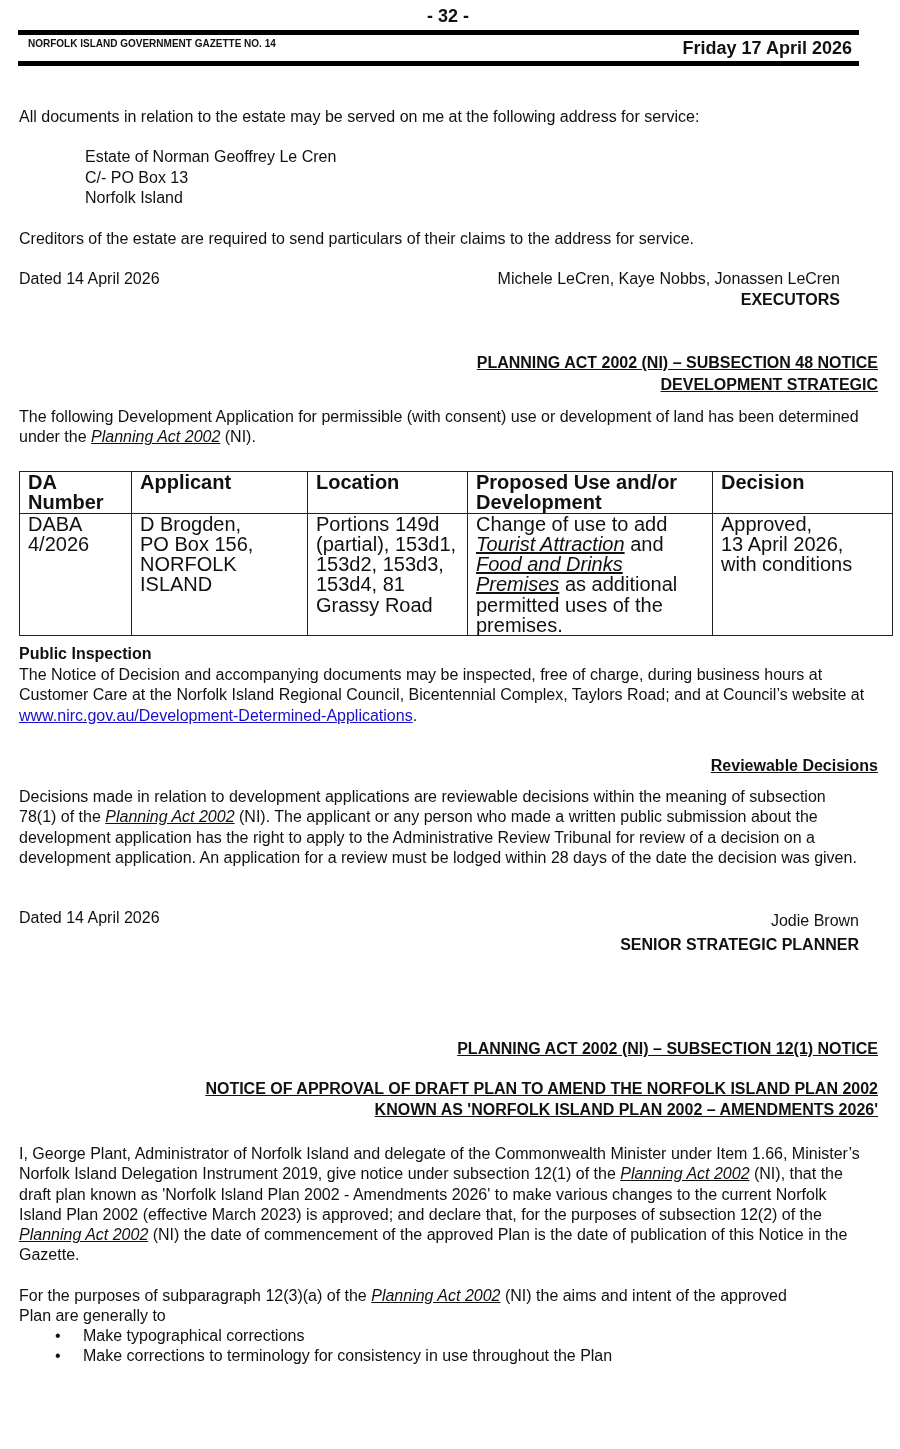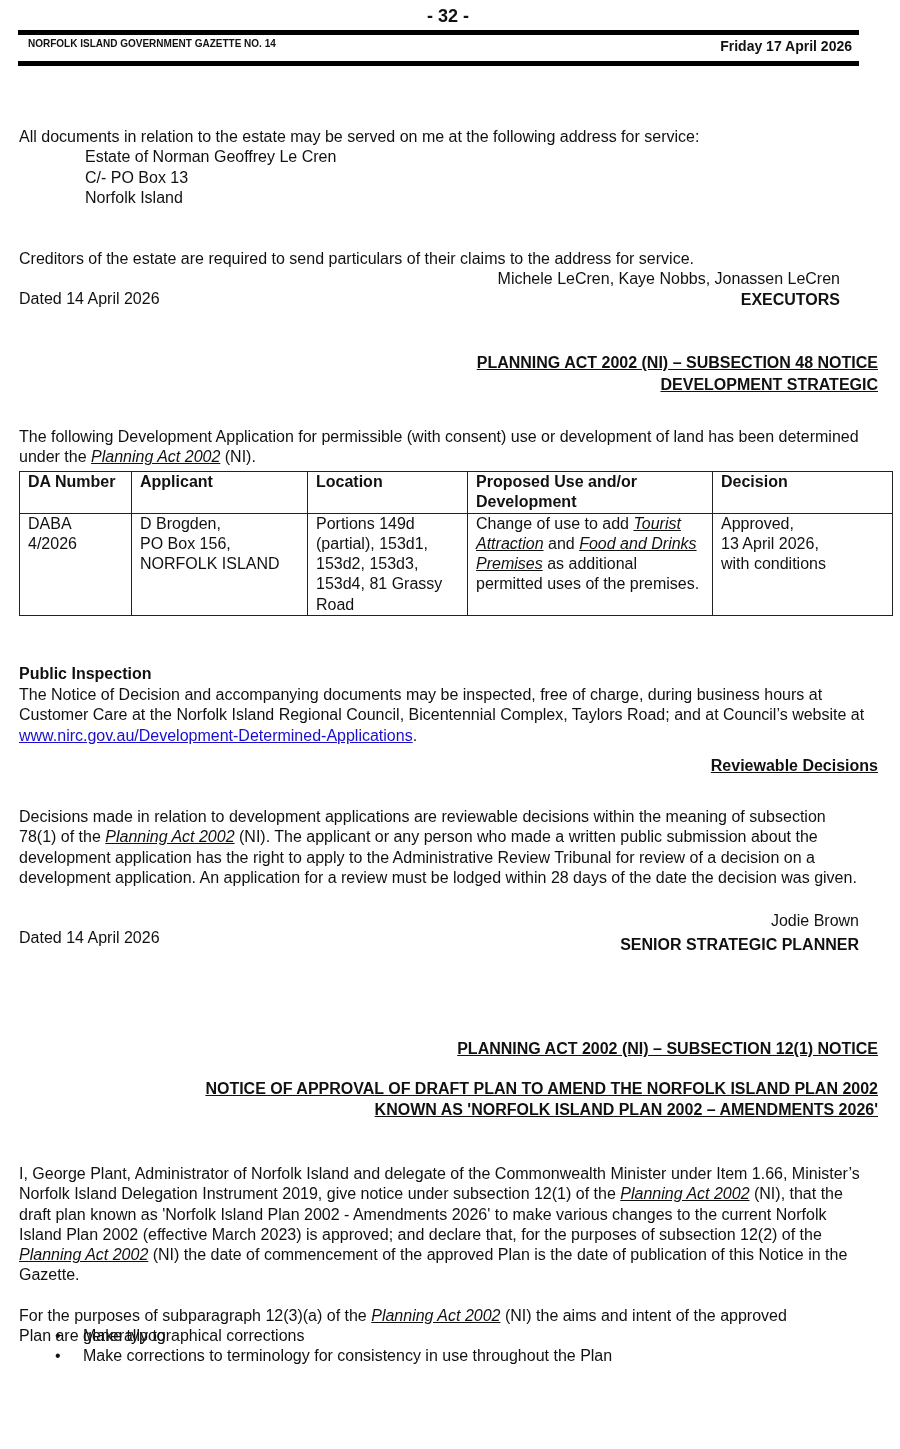--- a/index.html
+++ b/index.html
@@ -3,29 +3,29 @@
 <meta charset="utf-8">
 <style>
   html, body { margin: 0; padding: 0; background: #ffffff; }
   body { width: 900px; height: 1449px; position: relative; overflow: hidden;
          font-family: "Liberation Sans", sans-serif; color: #111; font-size: 16px; }
   .abs { position: absolute; }
   .page-num { top: 6px; left: 0; width: 878px; text-align: center; font-size: 18px; font-weight: bold; margin-left: 9px; }
   .rule-top { top: 30px; left: 18px; width: 841px; height: 5px; background: #000; }
   .rule-bot { top: 61px; left: 18px; width: 841px; height: 5px; background: #000; }
   .gaz-title { top: 38px; left: 28px; font-size: 10px; font-weight: bold; }
-  .gaz-date { top: 38px; left: 600px; width: 252px; text-align: right; font-size: 14px; font-weight: bold; }
-  .p { left: 19px; width: 850px; line-height: 20.3px; margin-top: 20px; }
+  .gaz-date { top: 38px; left: 600px; width: 252px; text-align: right; font-size: 18px; font-weight: bold; }
+  .p { left: 19px; width: 850px; line-height: 20.3px; }
   .indent { left: 85px; line-height: 20.3px; }
   .right { text-align: right; }
   .center { left: 0; width: 878px; text-align: right; font-weight: bold; text-decoration: underline; line-height: 20.3px; }
   b { font-weight: normal; }
   i { font-style: italic; text-decoration: underline; }
   a.link { color: #1a0dcc; text-decoration: underline; }
-  table.da { position: absolute; top: 471px; left: 19px; width: 874px; border-collapse: collapse; font-size: 16px; }
+  table.da { position: absolute; top: 471px; left: 19px; width: 874px; border-collapse: collapse; font-size: 20px; }
   table.da td, table.da th { border: 1px solid #222; vertical-align: top; text-align: left; padding: 0 8px; line-height: 20.3px; }
   table.da th { font-weight: bold; }
   .c1 { width: 95px; } .c2 { width: 159px; } .c3 { width: 143px; } .c4 { width: 228px; }
   ul.bul { position: absolute; top: 1326px; left: 19px; margin: 0; padding: 0; list-style: none; line-height: 20.3px; }
   ul.bul li { position: relative; padding-left: 64px; }
   ul.bul li .dot { position: absolute; left: 36px; }
 </style>
 </head>
 <body>
 

